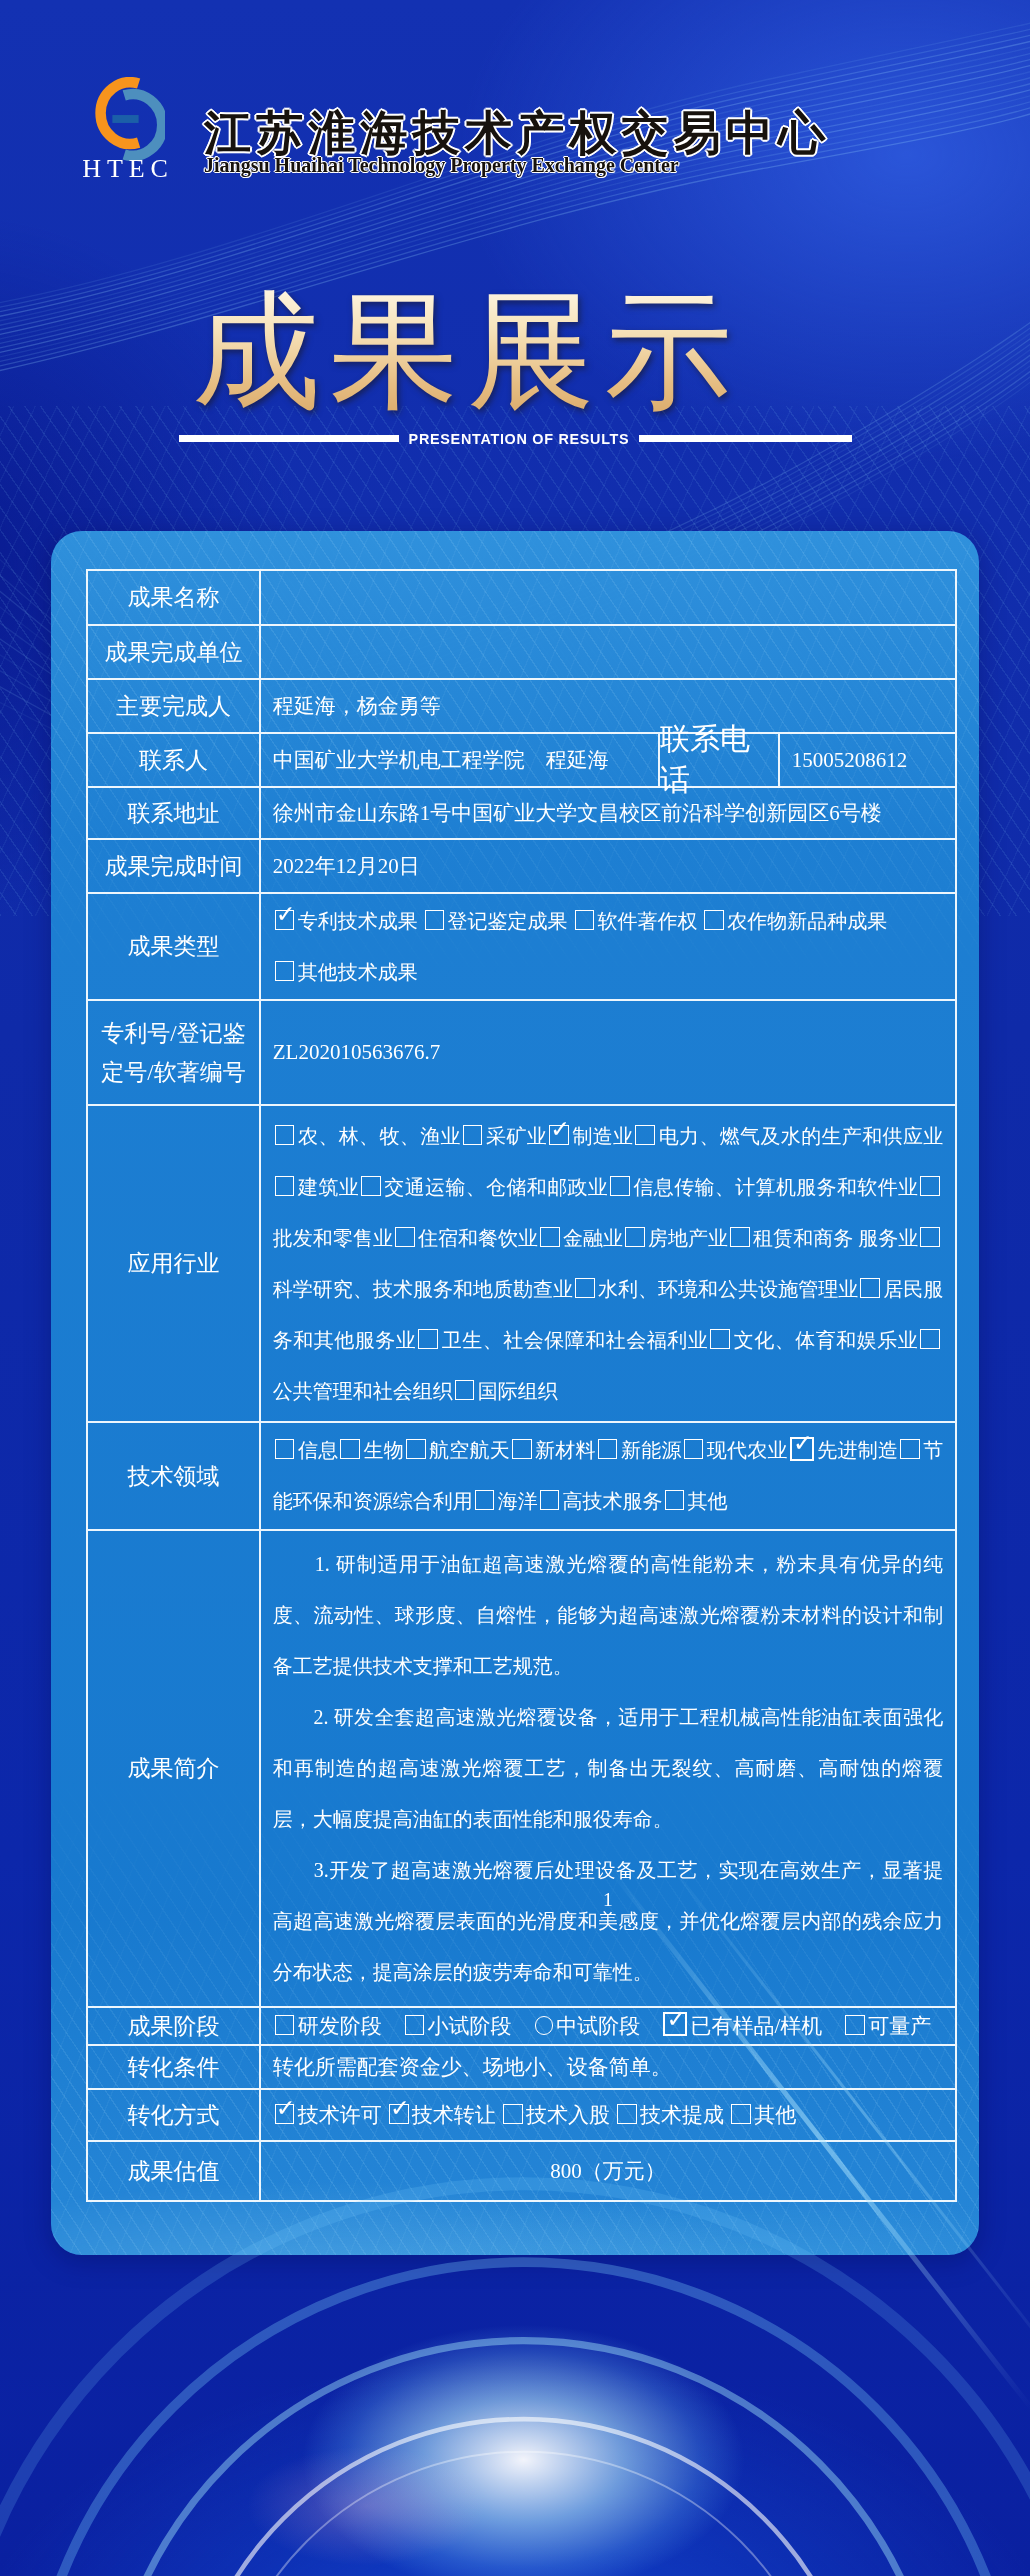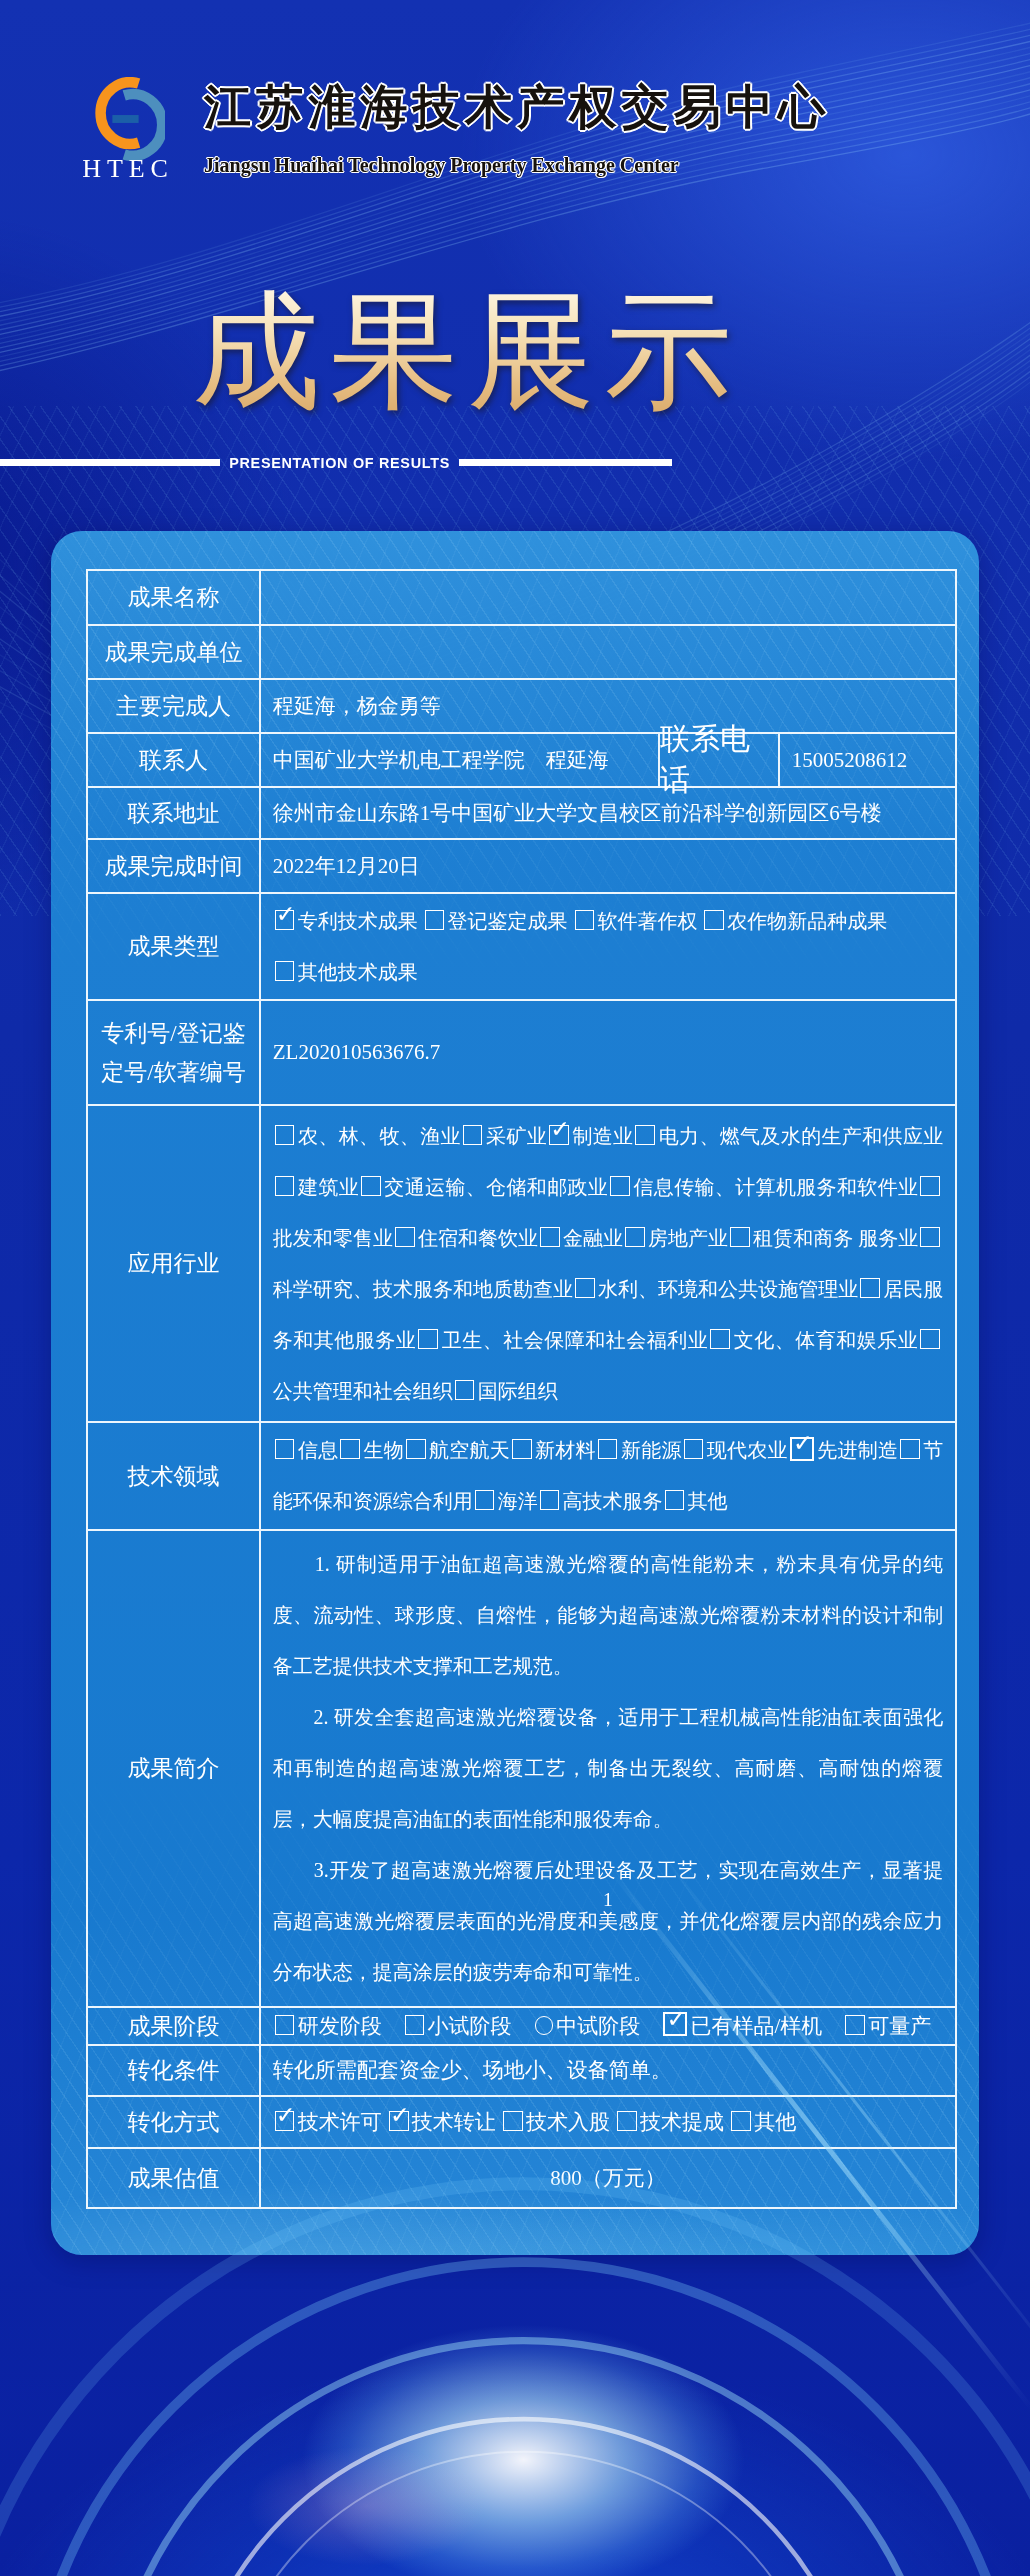--- a/index.html
+++ b/index.html
@@ -27,32 +27,32 @@
   #glow-pink{left:196px;top:2421px;width:340px;height:170px;
     background:radial-gradient(50% 50% at 50% 50%, rgba(242,180,210,.30) 0%, transparent 70%);}
   #beam1{left:609px;top:1865px;width:687px;height:4.6px;transform:rotate(52deg);transform-origin:left center;
     background:linear-gradient(90deg,transparent,rgba(175,230,255,.55),transparent);}
   #beam2{left:661px;top:1852px;width:654px;height:2.6px;transform:rotate(52deg);transform-origin:left center;
     background:linear-gradient(90deg,transparent,rgba(175,230,255,.35),transparent);}
   
   #logo{left:86px;top:77px;width:79px;height:84px;}
   #logo-text{left:79px;top:154px;width:98px;text-align:center;color:#fff;
     font-size:26px;letter-spacing:5.9px;font-weight:400;}
-  #org-cn{left:204px;top:77px;width:537px;color:#17120d;font-weight:700;font-size:47px;line-height:60px;
+  #org-cn{left:204px;top:103px;width:537px;color:#17120d;font-weight:700;font-size:47px;line-height:60px;
     letter-spacing:5.2px;white-space:nowrap;
     text-shadow:-2px 0 #fff,2px 0 #fff,0 -2px #fff,0 2px #fff,-1.3px -1.3px #fff,1.3px 1.3px #fff,-1.3px 1.3px #fff,1.3px -1.3px #fff;}
   #org-en{left:204px;top:154px;width:537px;color:#17120d;font-weight:700;font-size:20px;white-space:nowrap;
     text-shadow:-1.3px 0 #fff,1.3px 0 #fff,0 -1.3px #fff,0 1.3px #fff,-0.7px -0.7px #fff,0.7px 0.7px #fff;}
   
   #title-cn{left:0;top:280px;width:934px;text-align:center;font-weight:400;font-size:128px;line-height:144px;
     letter-spacing:9.2px;
     background:linear-gradient(180deg,#fff8e9 0%,#f6e2b9 35%,#e6bd82 72%,#d8a766 100%);
     -webkit-background-clip:text;background-clip:text;color:transparent;
     filter:drop-shadow(2.6px 3.9px 3.3px rgba(25,18,5,.5));}
-  #subtitle{left:0;top:424px;width:1031px;height:29px;display:flex;align-items:center;gap:9.2px;margin-top:24px;}
+  #subtitle{left:0;top:424px;width:1031px;height:29px;display:flex;align-items:center;justify-content:center;gap:9.2px;}
   #subtitle .bar{height:7.2px;background:#fff;}
   #subtitle .bar.l{width:220px;}
   #subtitle .bar.r{width:213px;}
   #subtitle .sub-text{color:#fff;font-family:"Liberation Sans","DejaVu Sans",sans-serif;
     font-weight:700;font-size:14.4px;letter-spacing:0.7px;white-space:nowrap;}
   
   #panel{left:51px;top:531px;width:928px;height:1724px;border-radius:31px;
     background:linear-gradient(180deg, rgba(49,150,223,.95) 0%, rgba(30,130,212,.96) 18%, rgba(24,124,208,.97) 80%, rgba(40,140,218,.95) 100%);
     box-shadow:0 5.2px 26px rgba(0,10,80,.35);}
   #panel::before{content:"";position:absolute;inset:0;border-radius:inherit;
@@ -64,21 +64,21 @@
   #panel::after{content:"";position:absolute;left:0;right:0;bottom:0;height:111px;border-radius:0 0 31px 31px;
     background:
       radial-gradient(70% 131px at 30% 115%, rgba(150,220,250,.28) 0%, transparent 70%),
       radial-gradient(60% 105px at 75% 110%, rgba(110,200,245,.22) 0%, transparent 70%);}
   
   #table{left:86px;top:569px;width:871px;color:#fff;border:2px solid #edf6fd;box-sizing:border-box;}
   .row{display:flex;box-sizing:border-box;border-top:2px solid #edf6fd;}
   .row:first-child{border-top:none;border-radius:12px;}
   .r0{height:53px}.r1{height:54px}.r2{height:54px}.r3{height:54px}.r4{height:52px}
   .r5{height:54px}.r6{height:107px}.r7{height:105px}.r8{height:317px}.r9{height:108px}
-  .r10{height:477px}.r11{height:38px}.r12{height:51px}.r13{height:52px}.r14{height:60px}
+  .r10{height:477px}.r11{height:38px}.r12{height:44px}.r13{height:52px}.r14{height:60px}
   .lab{width:173px;flex:none;box-sizing:border-box;border-right:2px solid #edf6fd;
     display:flex;align-items:center;justify-content:center;text-align:center;
     font-size:23px;line-height:39px;padding:0 3.9px;}
   .val{flex:1;box-sizing:border-box;padding:0 11.8px;display:flex;flex-direction:column;justify-content:center;
     font-size:21px;overflow:hidden;position:relative;}
   .val .p{line-height:51px;}
   .val.big{font-size:20px;}
   .val.big .p{text-align:justify;}
   .val.center .p{text-align:center;}
   .val.v1fix{flex:none;width:397px;}

